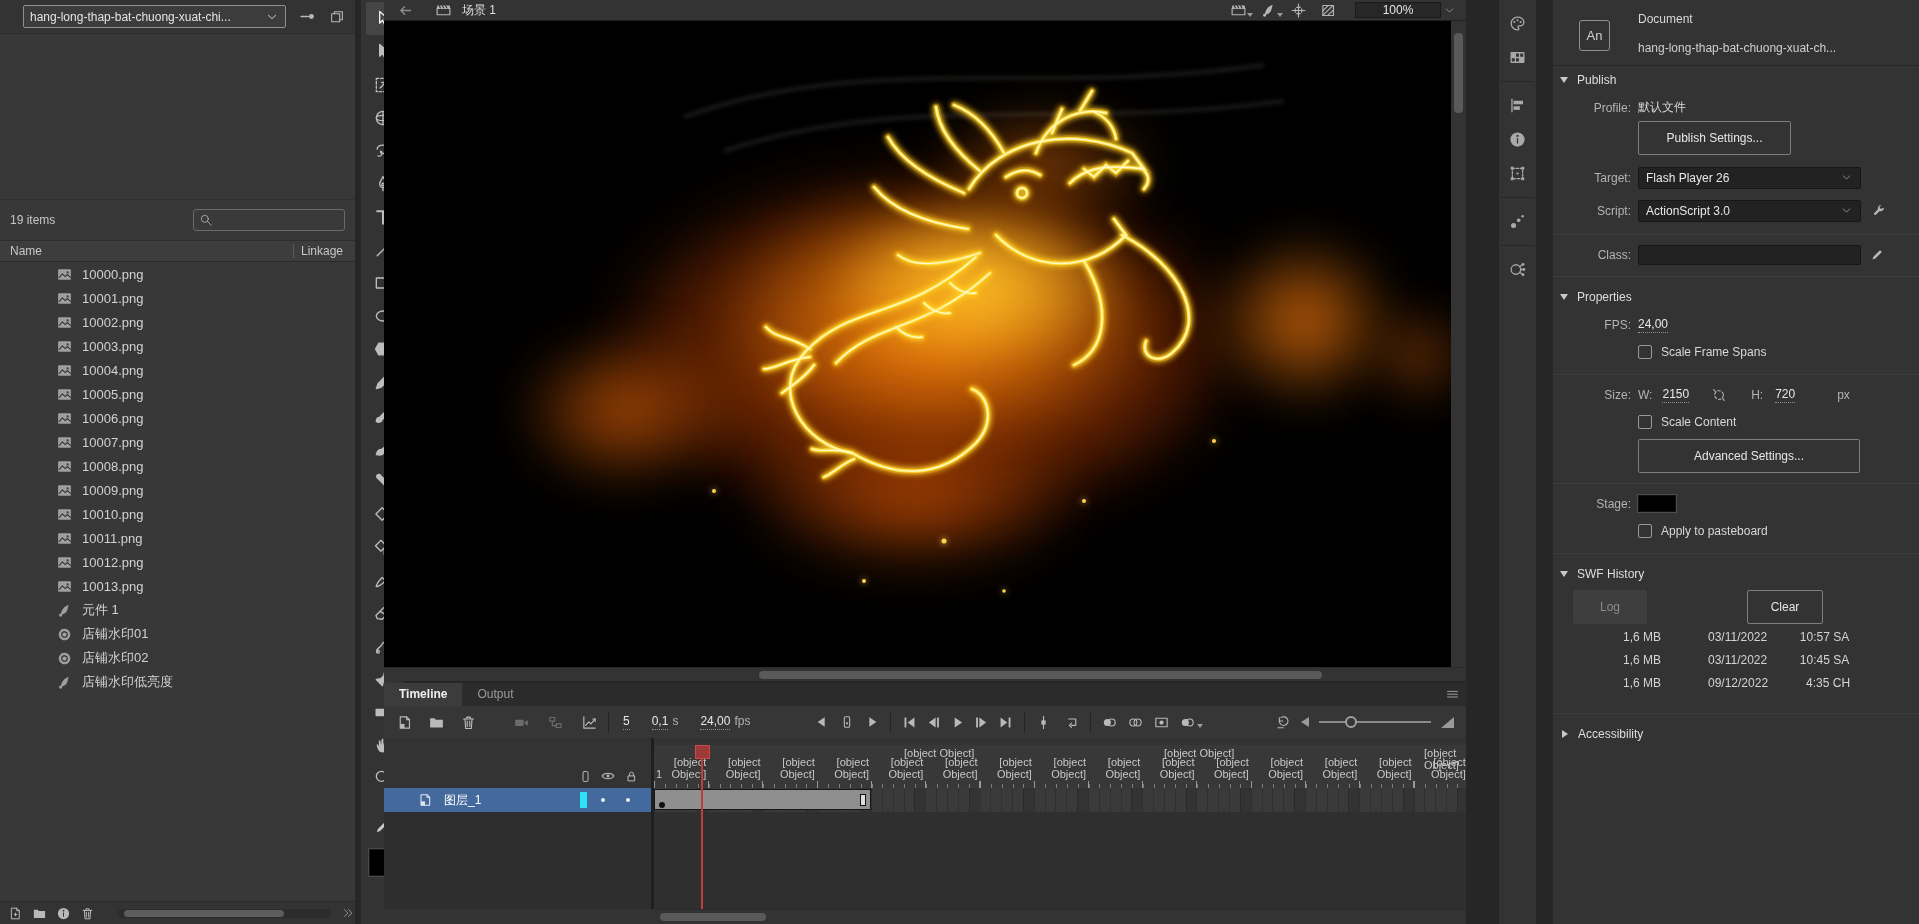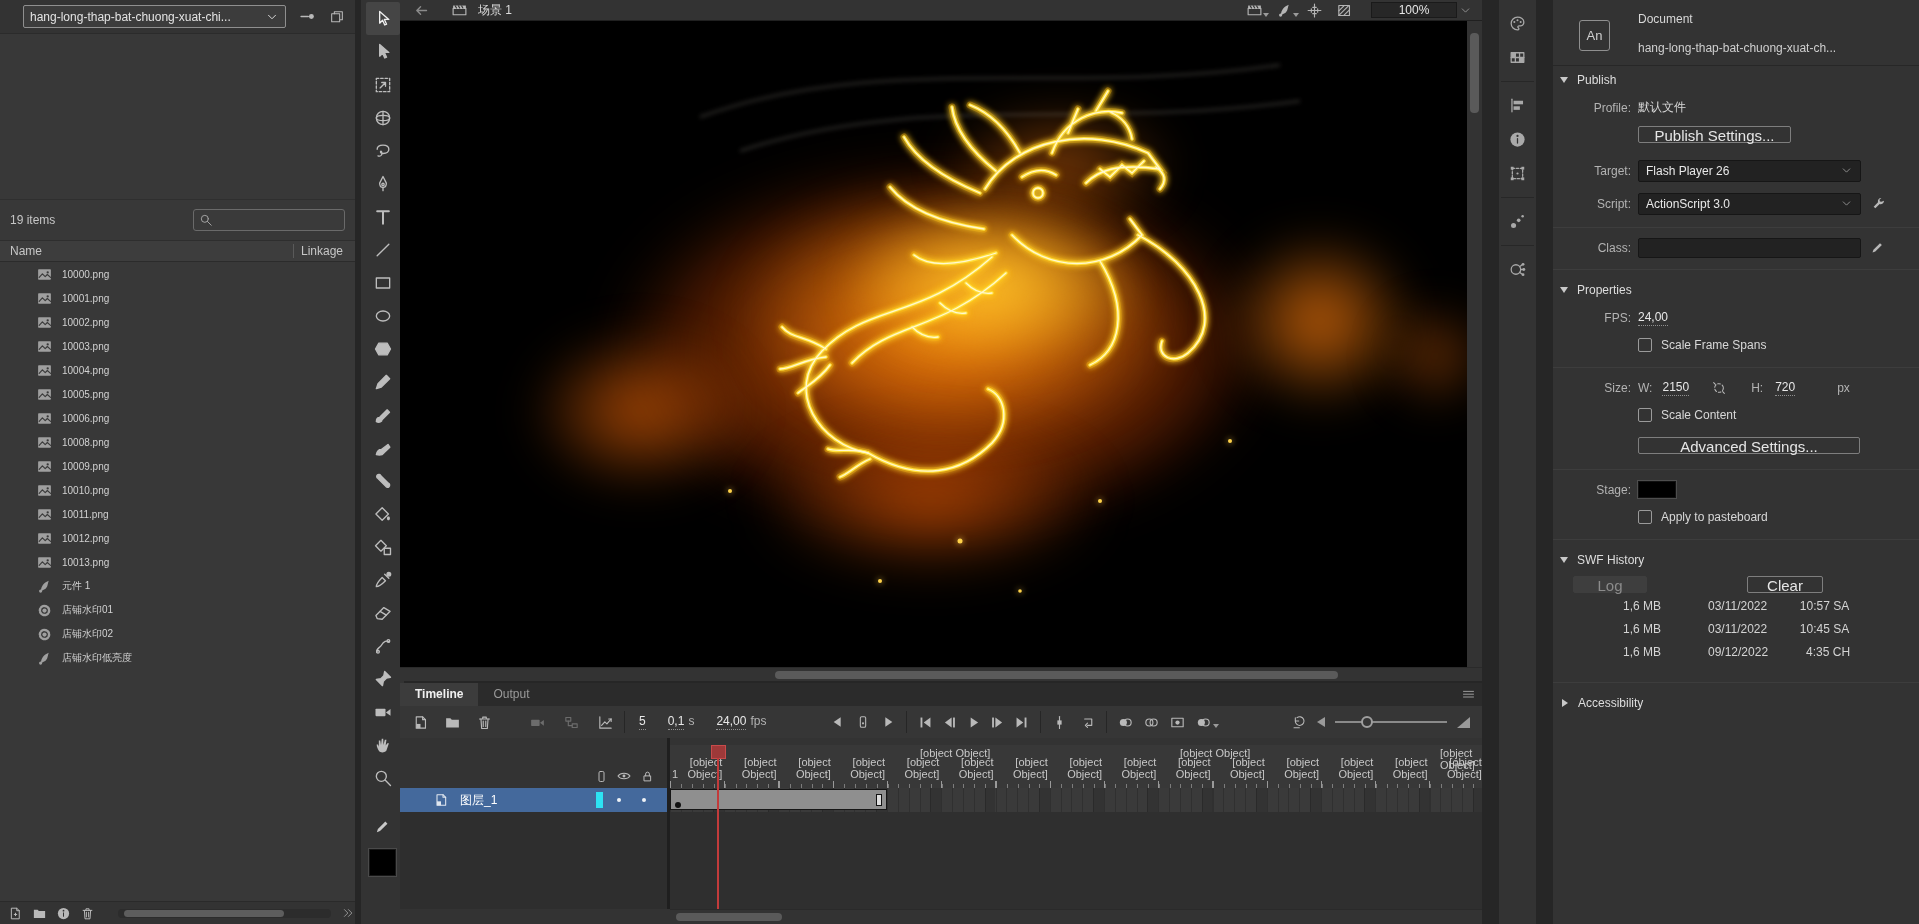--- a/index.html
+++ b/index.html
@@ -26,42 +26,42 @@
   .lib-countrow { height:40px; display:flex; align-items:center; padding:0 10px; }
   .lib-count { flex:1; color:#c6c6c6; }
   .lib-search { width:152px; height:22px; border:1px solid #6a6a6a; border-radius:3px;
                 background:#3a3a3a; display:flex; align-items:center; padding:0 5px; color:#a9a9a9; }
   .lib-cols { height:22px; background:#3d3d3d; border-top:1px solid #2e2e2e; border-bottom:1px solid #2b2b2b;
               display:flex; align-items:center; color:#c6c6c6; position:relative; }
   .lib-cols .name { padding-left:10px; }
   .lib-cols .link { position:absolute; left:301px; }
   .lib-cols .cdiv { position:absolute; left:293px; top:3px; bottom:3px; width:1px; background:#5a5a5a; }
   .lib-rows { }
-  .lib-row { height:24px; display:flex; align-items:center; padding-left:36px; color:#d2d2d2;
-             font-size:10px; }
+  .lib-row { height:24px; display:flex; align-items:center; padding-left:56px; color:#d2d2d2;
+             font-size:13px; }
   .lib-row svg { margin-right:9px; color:#9f9f9f; }
   .lib-bottombar { position:absolute; left:0; bottom:0; width:100%; height:23px; background:#333;
                    border-top:1px solid #2a2a2a; display:flex; align-items:center; padding-left:8px; }
   .lib-bottombar .icbtn { margin-right:9px; }
   .lib-hscroll { position:relative; width:218px; height:9px; background:#2c2c2c; border-radius:4px; margin-left:14px; }
   .lib-hscroll .thumb { position:absolute; left:6px; top:1px; width:160px; height:7px; background:#5d5d5d; border-radius:4px; }
   .lib-bottombar .chev { margin-left:10px; color:#9a9a9a; }
 
   
   .tools-panel { position:absolute; left:361px; top:0; width:43px; height:924px; background:#333;
                  display:flex; flex-direction:column; align-items:center; padding-top:2px; }
   .tool { width:34px; height:33px; flex:0 0 33px; display:flex; align-items:center; justify-content:center;
           position:relative; color:#bdbdbd; }
   .tool.active { background:#454545; border-radius:2px; color:#efefef; }
   .tool-pencil { margin-top:16px; color:#c9c9c9; }
   .tool-swatch { margin-top:6px; width:27px; height:27px; background:#000; border:1px solid #171717;
                  outline:1px solid #4a4a4a; }
 
   
-  .center-col { position:absolute; left:400px; top:0; width:1082px; height:924px; }
+  .center-col { position:absolute; left:384px; top:0; width:1082px; height:924px; }
   .edit-bar { height:21px; background:#333; border-bottom:1px solid #202020;
               display:flex; align-items:center; color:#dcdcdc; }
   .edit-bar .back { margin-left:14px; color:#8b8b8b; }
   .edit-bar .clap { margin-left:22px; color:#b9b9b9; }
   .edit-bar .scene { margin-left:10px; }
   .edit-bar .spacer { flex:1; }
   .eb-right { display:flex; align-items:center; gap:13px; margin-right:12px; }
   .eb-ic { position:relative; color:#b5b5b5; }
   .eb-ic.menu::after { content:""; position:absolute; right:-6px; bottom:2px;
         border-left:3.5px solid transparent; border-right:3.5px solid transparent; border-top:4px solid #9a9a9a; }
@@ -181,21 +181,21 @@
   .ph-name { color:#cfcfcf; margin-top:15px; }
   .sec-h { height:28px; display:flex; align-items:center; padding-left:7px; color:#dedede; }
   .tri-open { width:0; height:0; border-left:4.5px solid transparent; border-right:4.5px solid transparent;
               border-top:6px solid #c9c9c9; margin-right:9px; }
   .tri-closed { width:0; height:0; border-top:4.5px solid transparent; border-bottom:4.5px solid transparent;
               border-left:6px solid #c9c9c9; margin-right:10px; margin-left:2px; }
   .prow { display:flex; align-items:center; min-height:27px; }
   .plabel { width:78px; text-align:right; margin-right:7px; color:#b3b3b3; flex:0 0 78px; }
   .pvalue { color:#d8d8d8; }
   .btn { background:transparent; border:1px solid #7e7e7e; border-radius:2px; color:#e6e6e6;
-         height:17px; padding:0 12px; font-family:inherit; font-size:15px; }
+         height:34px; padding:0 12px; font-family:inherit; font-size:12px; }
   .well { width:223px; height:22px; background:#222; border:1px solid #161616; border-radius:2px;
           display:flex; align-items:center; padding:0 7px; color:#e8e8e8; }
   .well .wv { flex:1; white-space:nowrap; }
   .well svg { color:#9a9a9a; }
   .cb { width:14px; height:14px; border:1px solid #9a9a9a; border-radius:2px; background:transparent;
         margin-right:9px; flex:0 0 14px; }
   .cbl { color:#d8d8d8; }
   .indent { margin-left:85px; }
   .pdiv { height:1px; background:#282828; border-bottom:1px solid #3d3d3d; margin:6px 0; }
   .stage-swatch { width:38px; height:17px; background:#000; border:1px solid #111; outline:1px solid #4e4e4e; }
@@ -570,20 +570,26 @@
         <span>10005.png</span>
       </div>
 
       <div class="lib-row">
         <svg class="ic" width="17" height="17">
           <use href="#i-image"></use>
         </svg>
         <span>10006.png</span>
       </div>
 
+      <div class="lib-row">
+        <svg class="ic" width="17" height="17">
+          <use href="#i-image"></use>
+        </svg>
+        <span>10007.png</span>
+      </div>
 
       <div class="lib-row">
         <svg class="ic" width="17" height="17">
           <use href="#i-image"></use>
         </svg>
         <span>10008.png</span>
       </div>
 
       <div class="lib-row">
         <svg class="ic" width="17" height="17">

